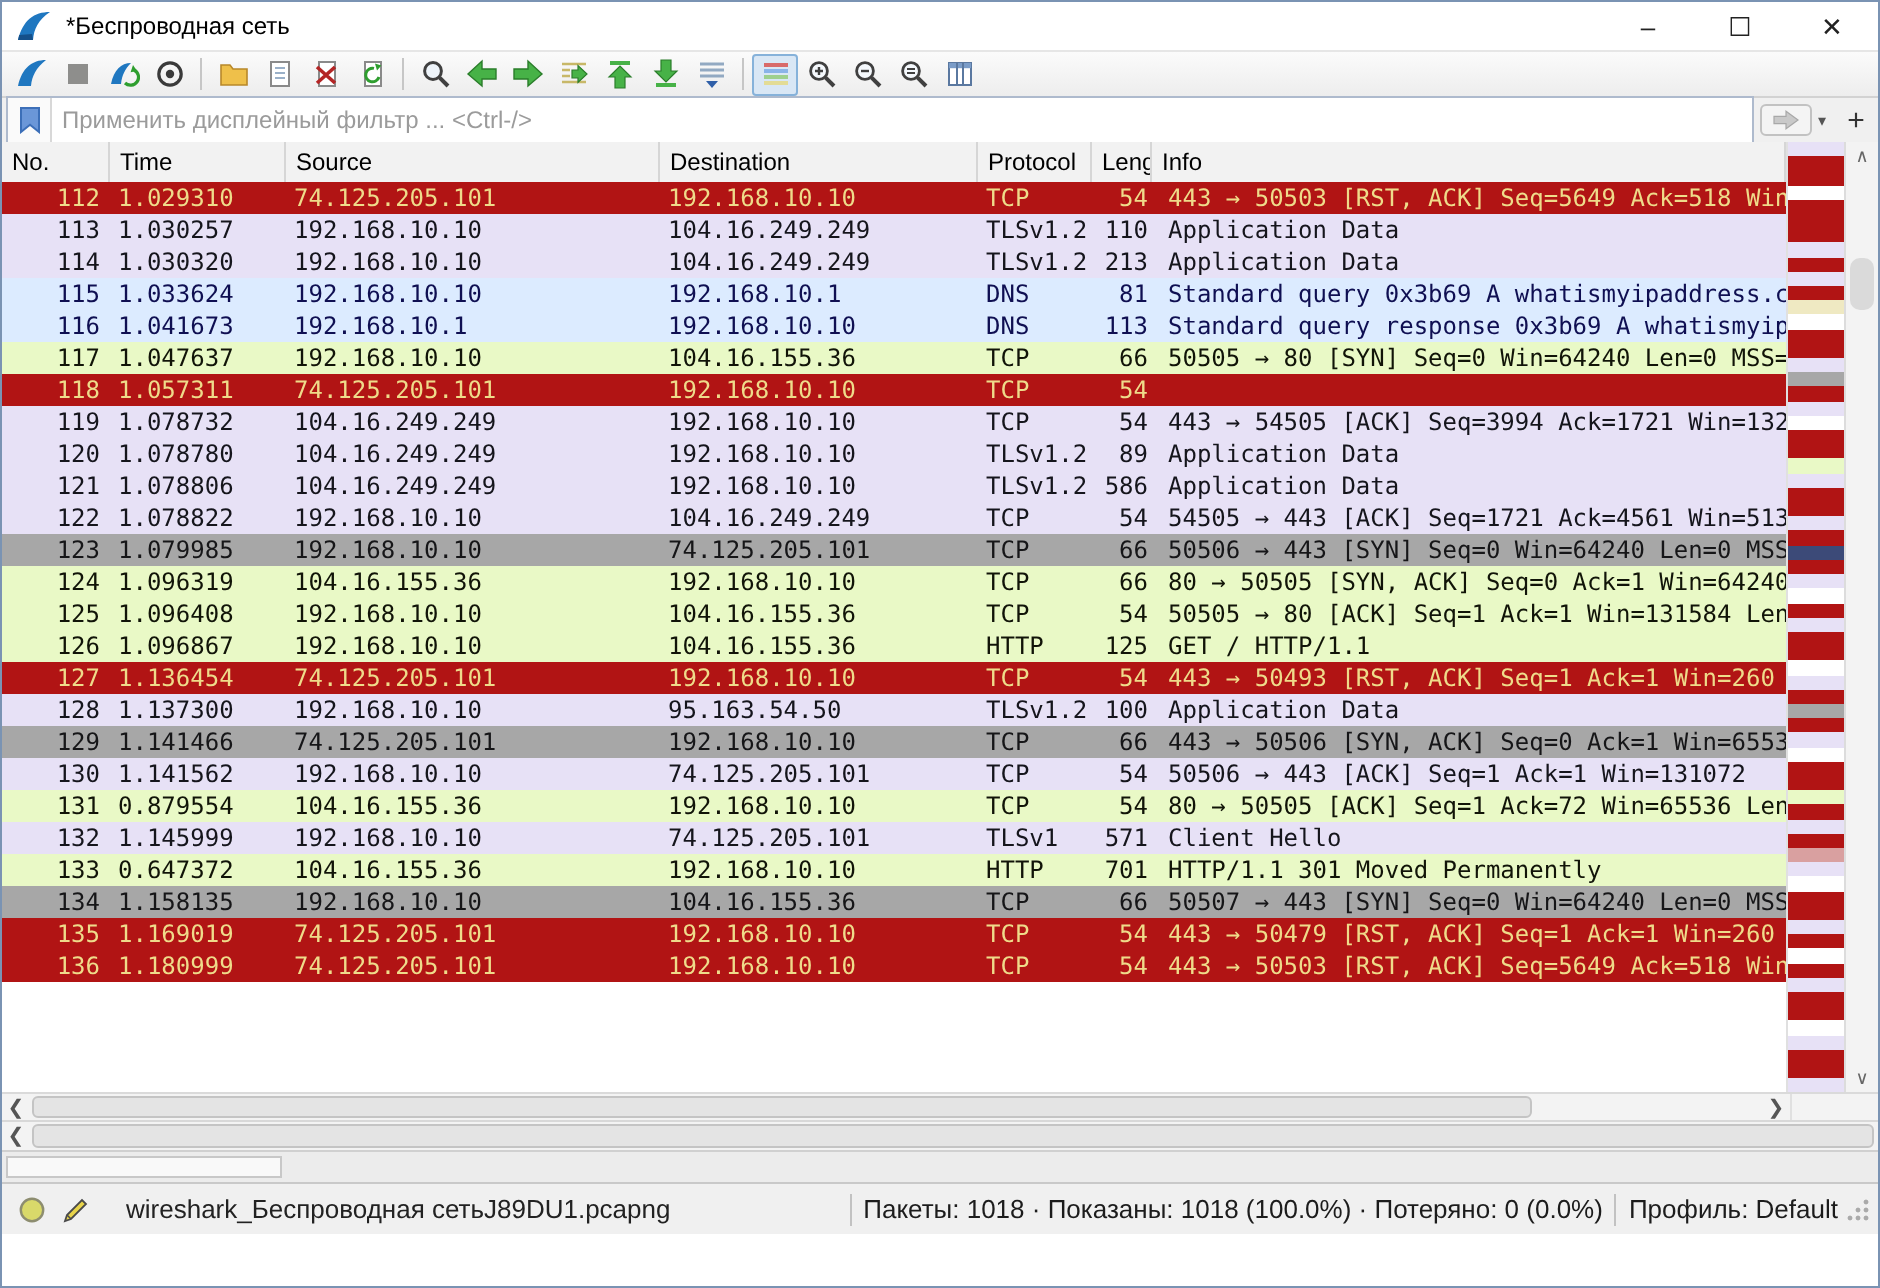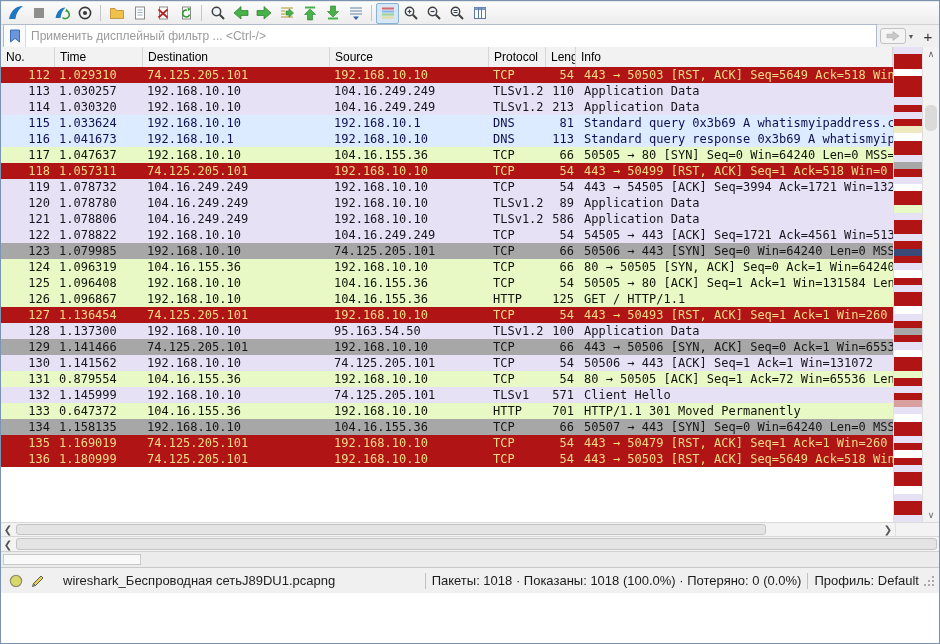--- a/index.html
+++ b/index.html
@@ -77,20 +77,34 @@
                radial-gradient(circle at 6px 10px,#aaa 1px,transparent 1.4px),
                radial-gradient(circle at 10px 6px,#aaa 1px,transparent 1.4px),
                radial-gradient(circle at 10px 10px,#aaa 1px,transparent 1.4px); }
   svg { display:block; }
 </style>
 </head>
 <body>
 
 <div class="window">
 
+  <div class="titlebar">
+    <span class="appicon">
+      <svg width="18" height="16" viewBox="0 0 18 16">
+          <path d="M1 15 C3.5 5 9 1 17 1 C11 5 9 9.5 8.5 15 Z" fill="#1f77c0"></path>
+          <path d="M1 15 L8.5 15 L8 12 L1.6 12.5 Z" fill="#15508a"></path>
+        </svg>
+    </span>
+    <span class="title">*Беспроводная сеть</span>
+    <div class="wincontrols">
+      <span class="wbtn">–</span>
+      <span class="wbtn">☐</span>
+      <span class="wbtn">✕</span>
+    </div>
+  </div>
 
 
   <div class="toolbar">
     <span class="ticon">
         <svg width="16" height="16" viewBox="0 0 16 16">
           <path d="M1 14 C3 5 8 1 15 1 C10 5 8 9 7.5 14 Z" fill="#1f77c0"></path>
         </svg>
       </span>
     <span class="ticon">
         <svg width="16" height="16" viewBox="0 0 16 16">
@@ -231,22 +245,22 @@
     </span>
     <span class="fcaret">▾</span>
     <span class="plus-btn">+</span>
   </div>
 
   <div class="content">
     <div class="listwrap">
       <div class="header-row grid7">
           <div class="hcell c-no" style="text-align: left; padding-left: 5px; padding-right: 0px;">No.</div>
           <div class="hcell c-time" style="text-align: left; padding-left: 5px; padding-right: 0px;">Time</div>
+          <div class="hcell c-src" style="text-align: left; padding-left: 5px; padding-right: 0px;">Source</div>
           <div class="hcell c-dst" style="text-align: left; padding-left: 5px; padding-right: 0px;">Destination</div>
-          <div class="hcell c-src" style="text-align: left; padding-left: 5px; padding-right: 0px;">Source</div>
           <div class="hcell c-proto" style="text-align: right; padding-left: 5px; padding-right: 0px;">Protocol</div>
           <div class="hcell c-len" style="text-align: left; padding-left: 5px; padding-right: 0px;">Length</div>
           <div class="hcell c-info" style="text-align: left; padding-left: 5px; padding-right: 0px;">Info</div>
         </div>
       <div class="rows">
           <div class="prow grid7 bad">
             <div class="cell c-no">112</div>
             <div class="cell c-time">1.029310</div>
             <div class="cell c-src">74.125.205.101</div>
             <div class="cell c-dst">192.168.10.10</div>
@@ -299,21 +313,20 @@
             <div class="cell c-len">66</div>
             <div class="cell c-info">50505 → 80 [SYN] Seq=0 Win=64240 Len=0 MSS=1460</div>
           </div>
           <div class="prow grid7 bad">
             <div class="cell c-no">118</div>
             <div class="cell c-time">1.057311</div>
             <div class="cell c-src">74.125.205.101</div>
             <div class="cell c-dst">192.168.10.10</div>
             <div class="cell c-proto">TCP</div>
             <div class="cell c-len">54</div>
-            <div class="cell c-info">443 → 50499 [RST, ACK] Seq=1 Ack=518 Win=0</div>
           </div>
           <div class="prow grid7 tls">
             <div class="cell c-no">119</div>
             <div class="cell c-time">1.078732</div>
             <div class="cell c-src">104.16.249.249</div>
             <div class="cell c-dst">192.168.10.10</div>
             <div class="cell c-proto">TCP</div>
             <div class="cell c-len">54</div>
             <div class="cell c-info">443 → 54505 [ACK] Seq=3994 Ack=1721 Win=132096</div>
           </div>

